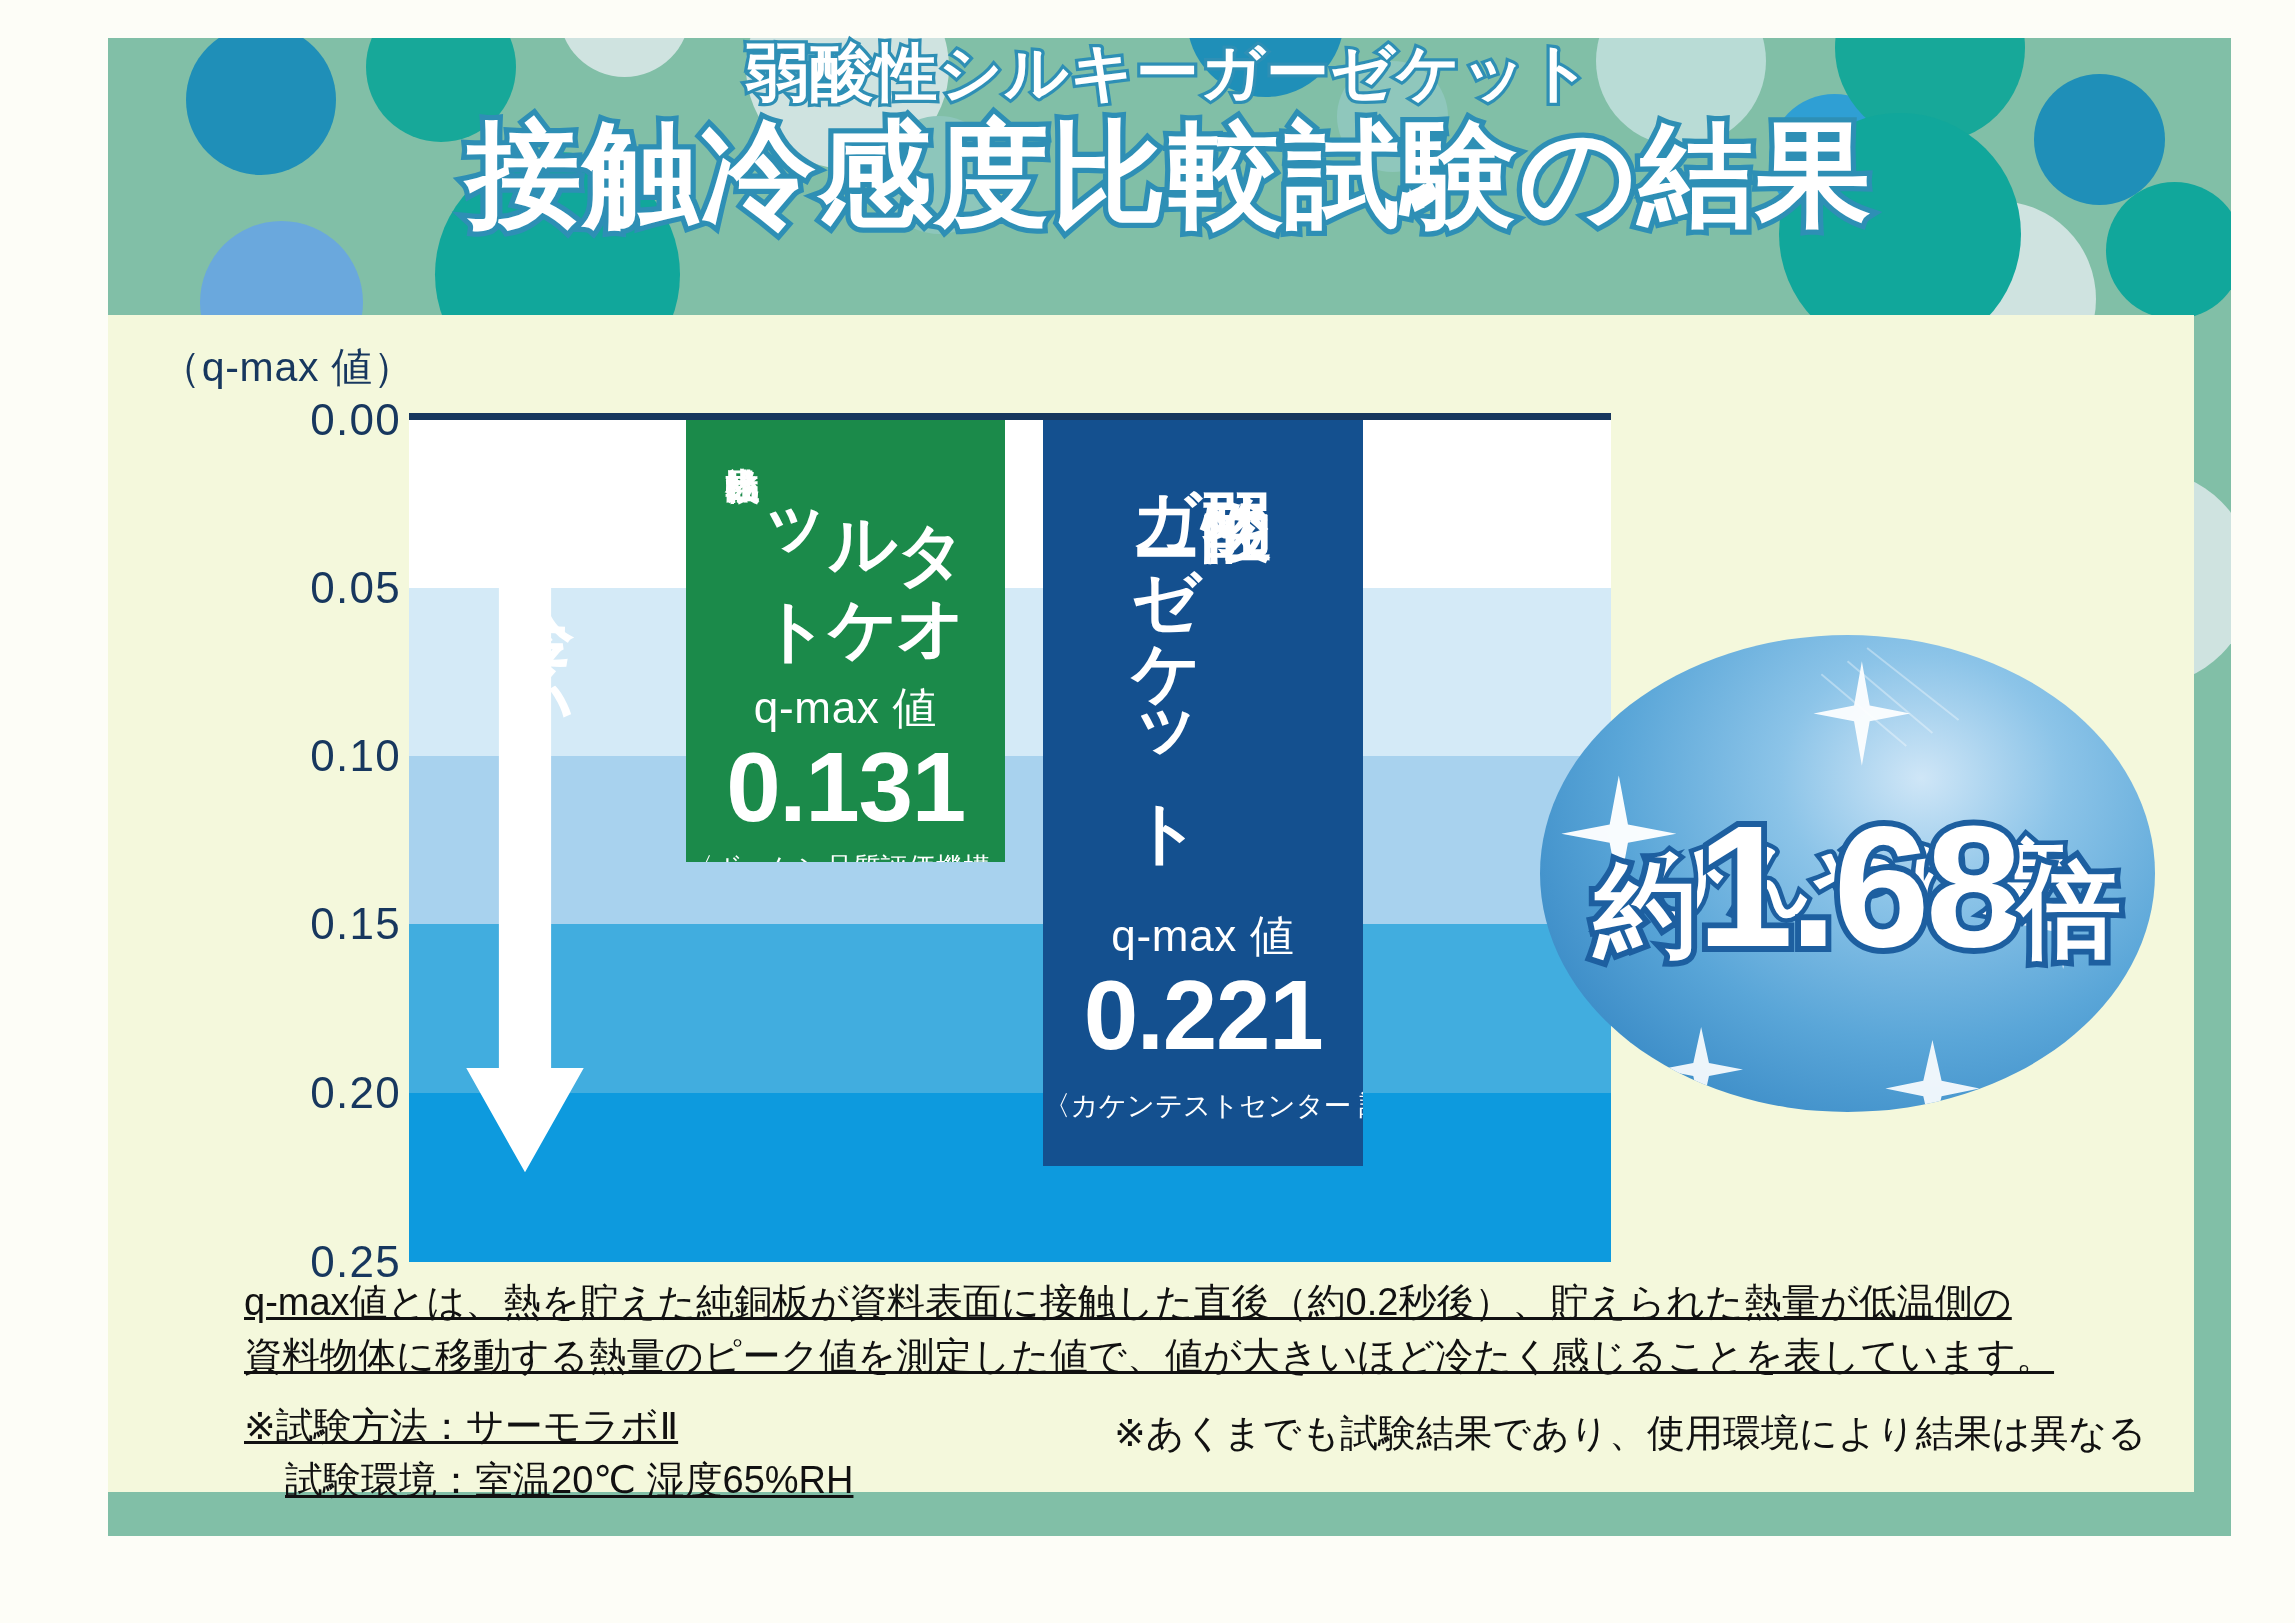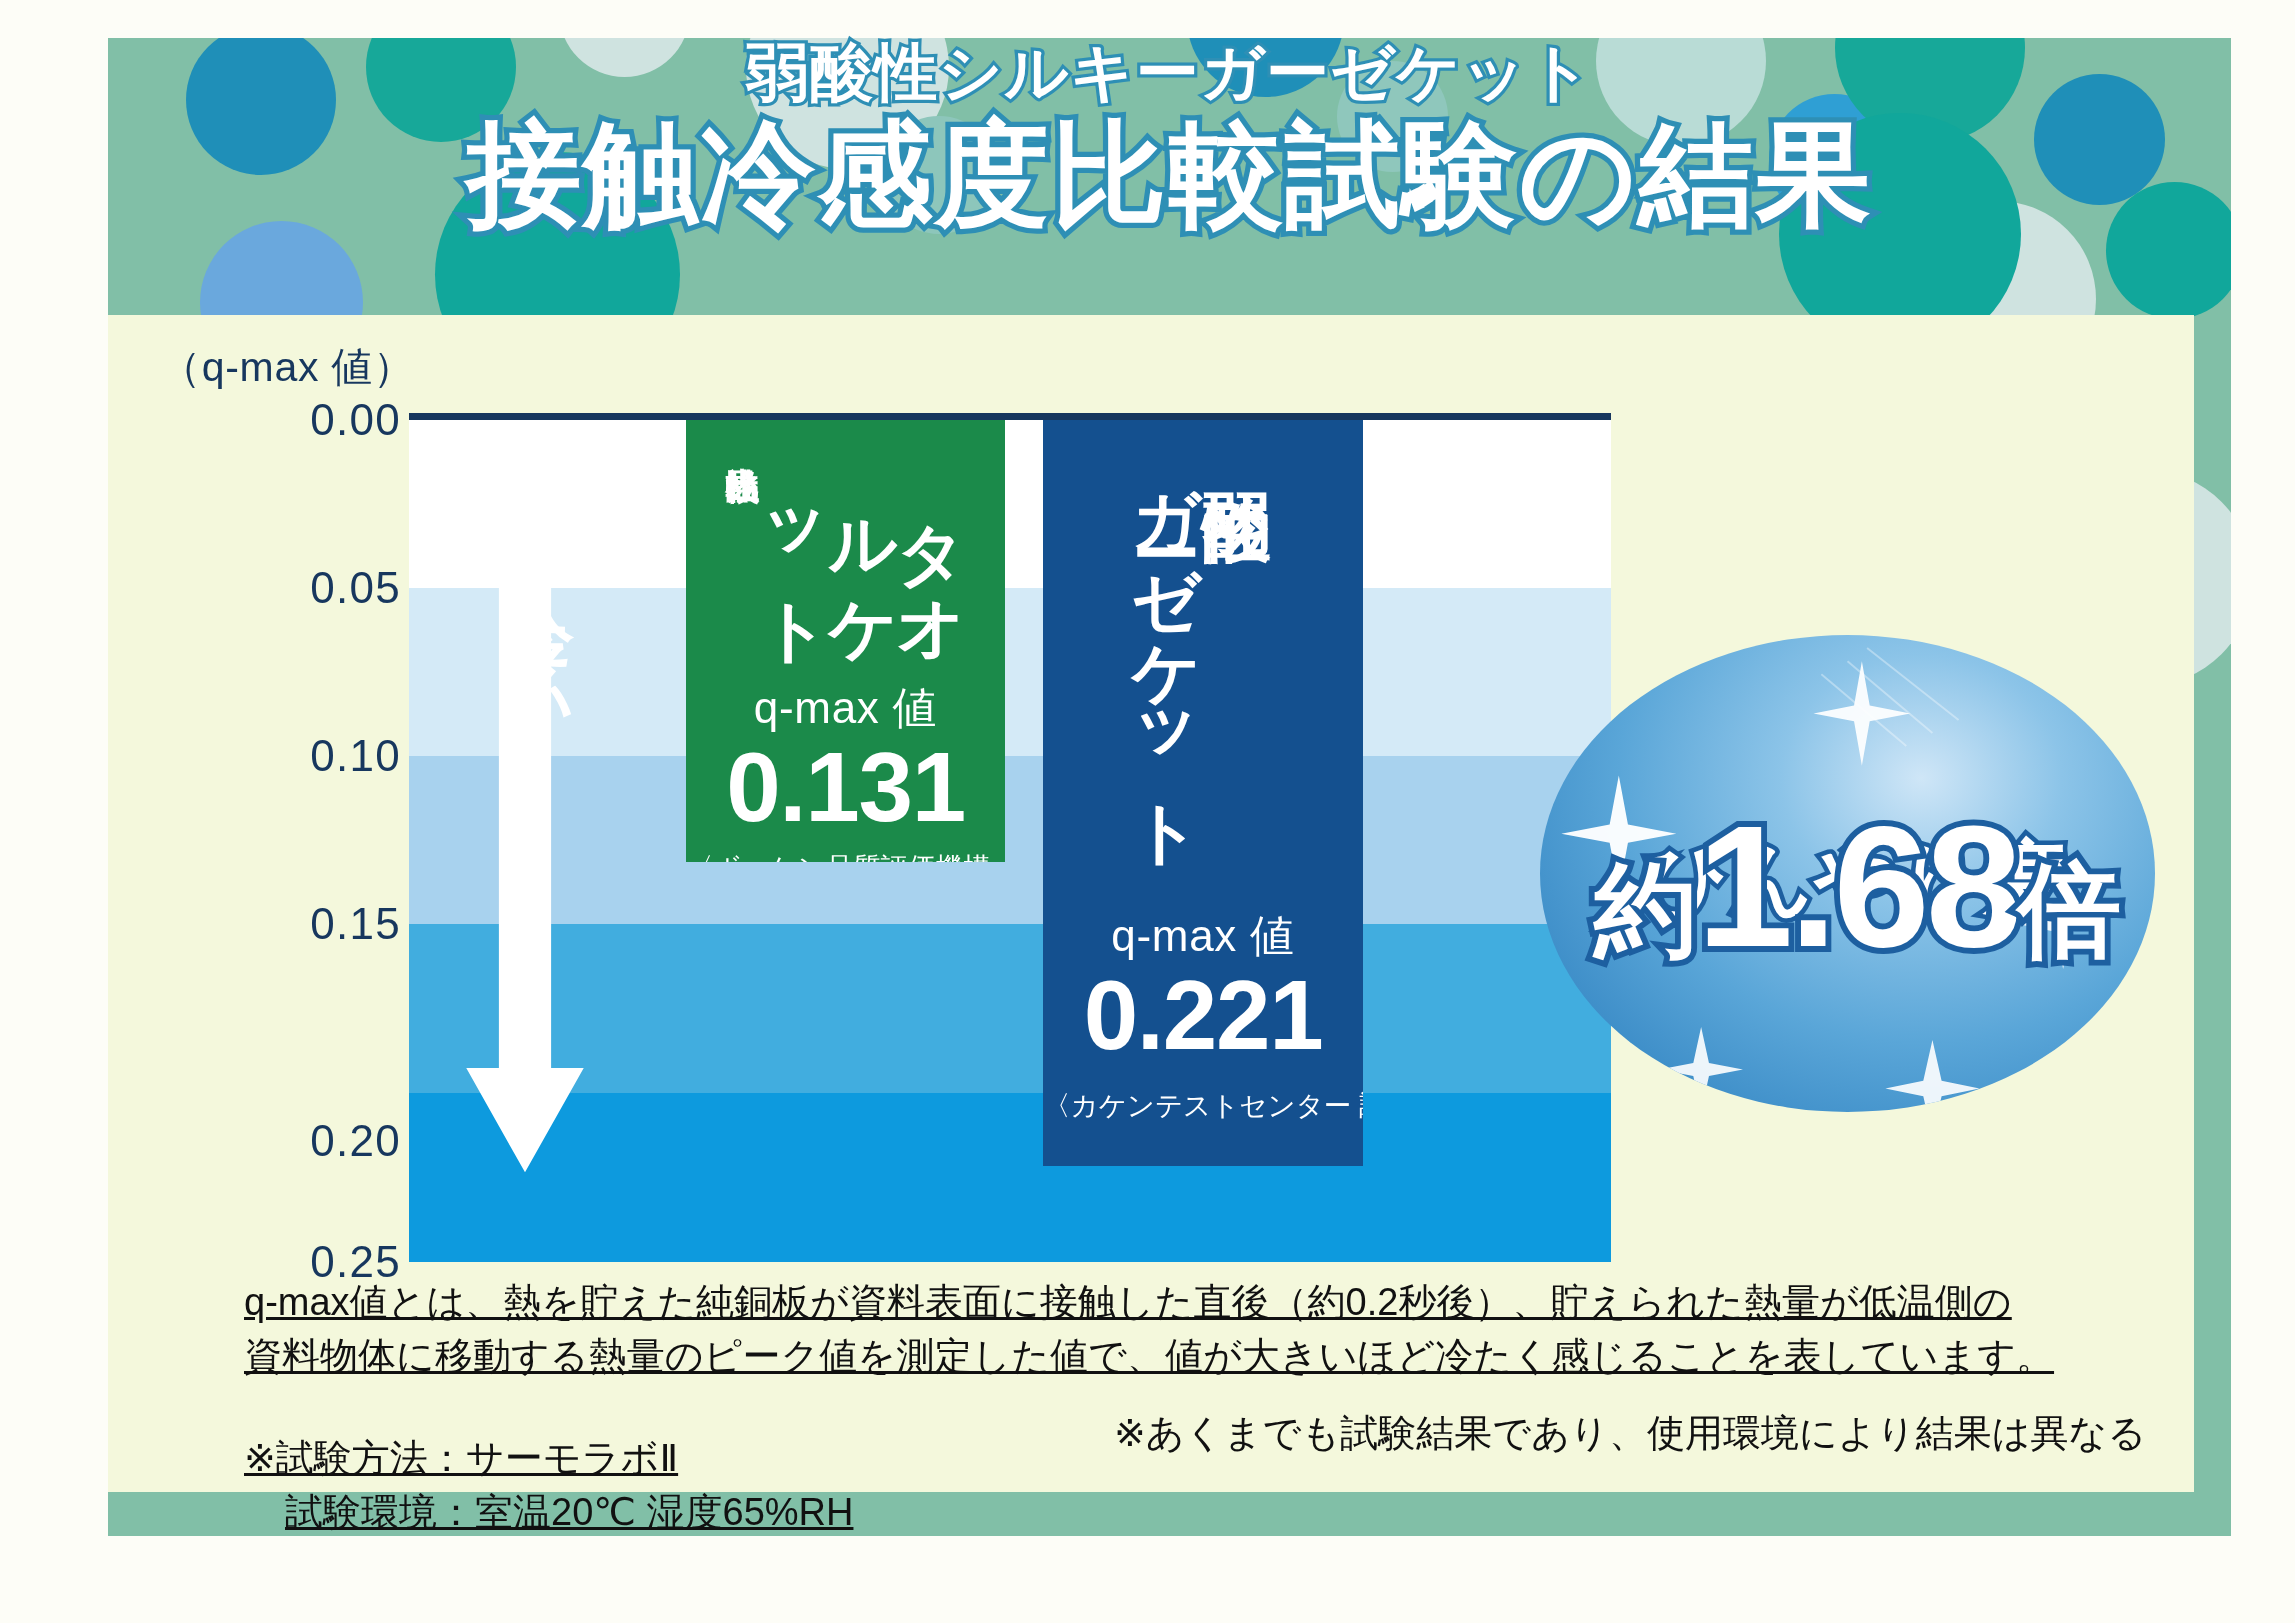--- a/index.html
+++ b/index.html
@@ -77,21 +77,21 @@
   #times{ position:absolute; left:-26px; top:275px; width:661px; text-align:center;
           white-space:nowrap; color:#fff; font-weight:bold;
           -webkit-text-stroke:11.8px #1d5fa0; paint-order:stroke fill; }
   #times .yaku{ font-size:103px; }
   #times .num{ font-size:173px; letter-spacing:-3.9px; }
   #times .bai{ font-size:103px; }
 
   
   #notes{ position:absolute; left:136px; top:961px; width:1897px; color:#111;text-decoration:underline; }
   .nline{ font-size:38px; line-height:1.42; letter-spacing:0px; white-space:nowrap; }
-  #note-method{ margin-top:48px; }
+  #note-method{ margin-top:16px; }
   #note-env{ margin-left:41px; }
   #note-disc{ position:absolute; left:1006px; top:1093px; font-size:38px;
               color:#111; white-space:nowrap; }
 </style>
 </head>
 <body>
 
 <div id="poster">
 
   <div id="board">
@@ -130,21 +130,21 @@
       <div class="band" style="top:511px;height:169px;background:#41addf;"></div>
       <div class="band" style="top:680px;height:169px;background:#0d9ade;"></div>
 
       <div id="axisline"></div>
 
       <div id="yaxisname">（q-max 値）</div>
       <div class="ytick" style="top:6.5px;">0.00</div>
       <div class="ytick" style="top:175px;">0.05</div>
       <div class="ytick" style="top:343px;">0.10</div>
       <div class="ytick" style="top:511px;">0.15</div>
-      <div class="ytick" style="top:680px;margin-top:48px;">0.20</div>
+      <div class="ytick" style="top:680px;">0.20</div>
       <div class="ytick" style="top:849px;">0.25</div>
 
       <div id="cold">
         <svg width="124" height="804" viewBox="0 0 190 1230">
           <polygon points="55,0 135,0 135,975 185,975 95,1135 5,975 55,975" fill="#ffffff"></polygon>
         </svg>
         <div id="coldlabel">冷たい</div>
       </div>
 
       <div class="bar" id="bar-towel" style="height:442px;">

